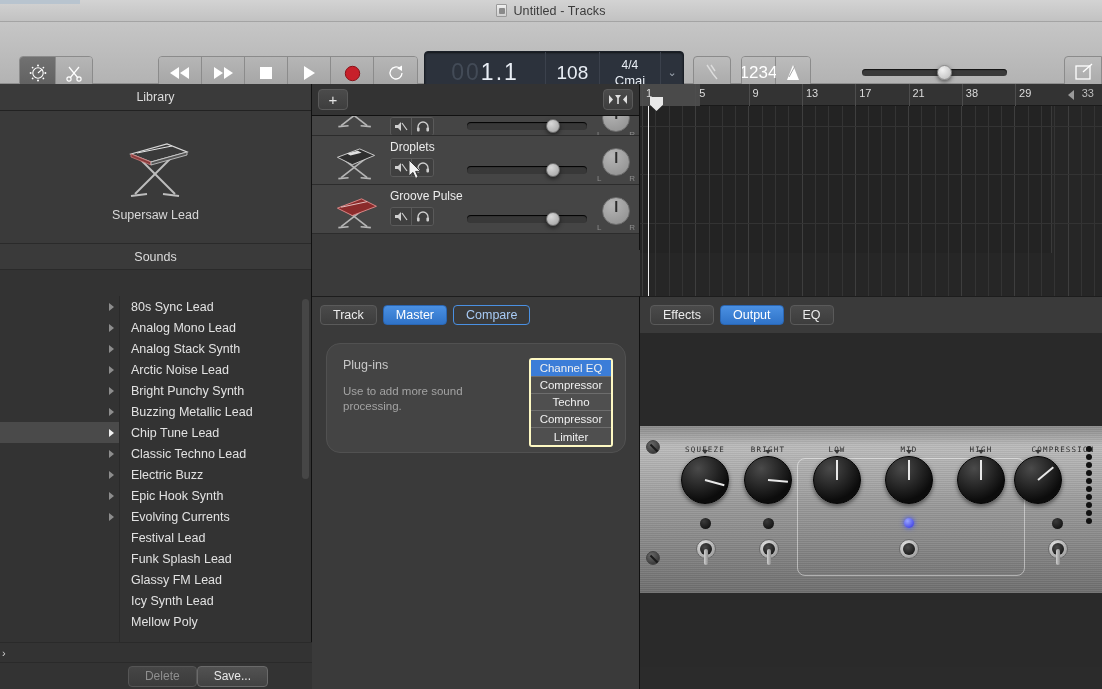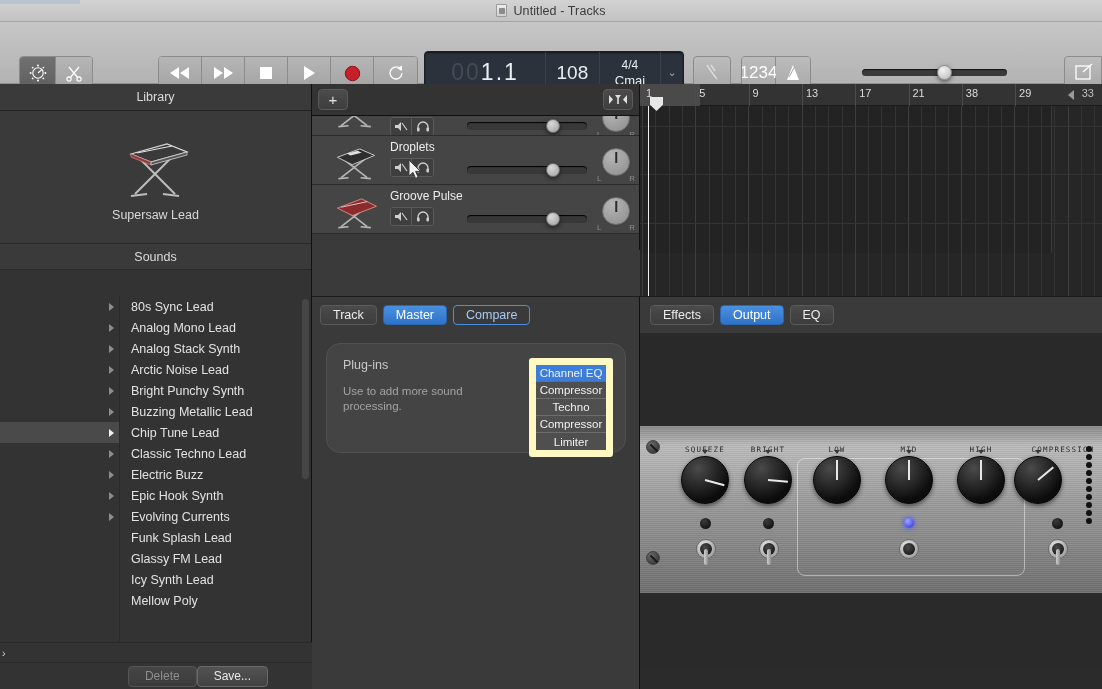--- a/index.html
+++ b/index.html
@@ -266,21 +266,21 @@
   }
   .tab.blue { background:linear-gradient(#4a90e2,#2f73c8); border-color:#2a66b3; color:#fff;}
   .plugins-card {
     position:absolute; left:14px; top:46px; width:300px; height:110px;
     background:#444; border:1px solid #515151; border-radius:14px;
   }
   .plugins-card .t { position:absolute; left:16px; top:14px; font-size:12.5px; color:#c8c8c8;}
   .plugins-card .d { position:absolute; left:16px; top:40px; width:150px;
       font-size:11.5px; color:#a3a3a3; line-height:15px;}
   .plug-list { position:absolute; left:202px; top:14px; width:84px;
-      border:7px solid #fef9c3; border-radius:3px; overflow:hidden;}
+      border:2px solid #fef9c3; border-radius:3px; overflow:hidden;}
   .plug-item { height:17px; display:flex; align-items:center; justify-content:center;
       font-size:11.5px; color:#f0f0f0; background:#4f4f4f; border-bottom:1px solid #6d6d6d;}
   .plug-item:last-child{border-bottom:none;}
   .plug-item.sel { background:#3b7dd8; }
 
   .right-panel { position:absolute; left:640px; top:296px; width:462px; height:393px;
       background:#2a2a2a; border-top:1px solid #1d1d1d;}
   .tabs-right { height:36px; display:flex; align-items:center; gap:6px; padding-left:10px;
       background:#3a3a3a;}
   .amp-top { position:absolute; left:0; top:36px; width:462px; height:93px; background:#292929;}
@@ -552,20 +552,23 @@
               <span>Classic Techno Lead</span>
             </div>
             <div class="row">
               <span>Electric Buzz</span>
             </div>
             <div class="row">
               <span>Epic Hook Synth</span>
             </div>
             <div class="row">
               <span>Evolving Currents</span>
+            </div>
+            <div class="row">
+              <span>Festival Lead</span>
             </div>
             <div class="row">
               <span>Funk Splash Lead</span>
             </div>
             <div class="row">
               <span>Glassy FM Lead</span>
             </div>
             <div class="row">
               <span>Icy Synth Lead</span>
             </div>

